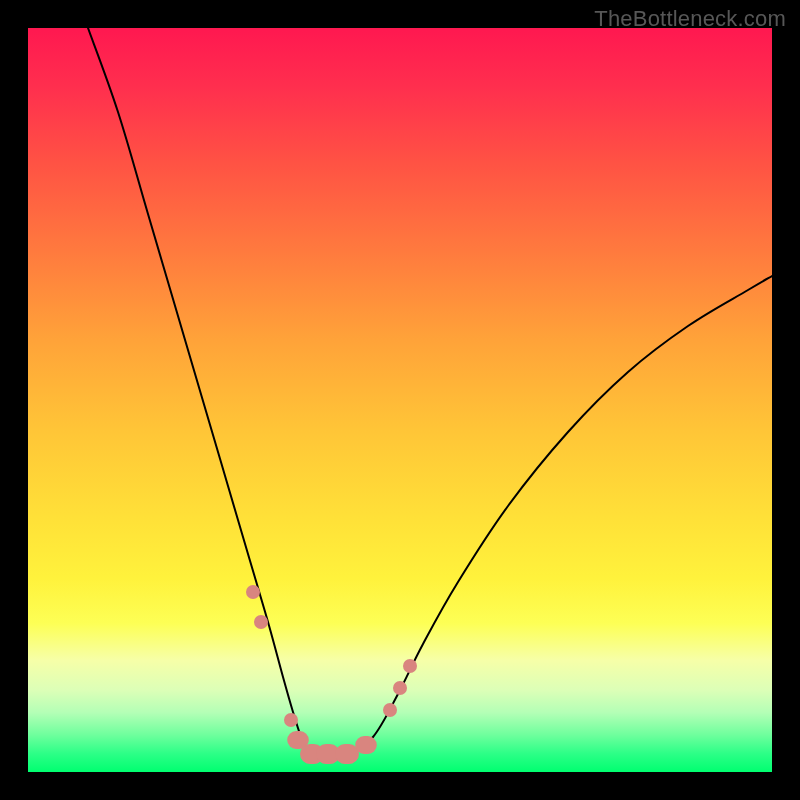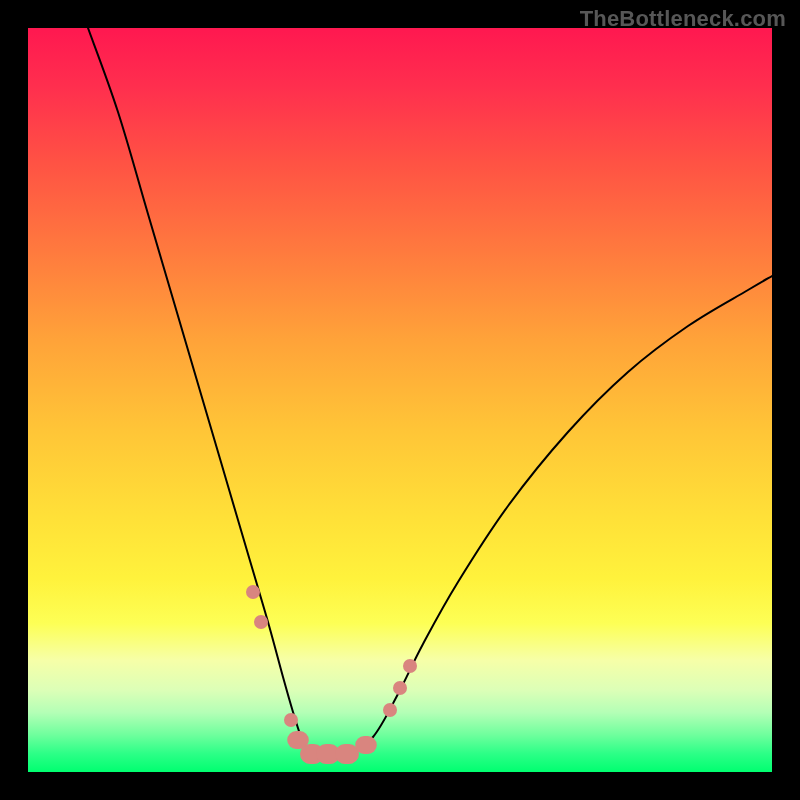--- a/index.html
+++ b/index.html
@@ -16,21 +16,21 @@
     width: 800px;
     height: 800px;
     background: #000;
   }
   .watermark {
     position: absolute;
     top: 6px;
     right: 14px;
     color: #575757;
     font-size: 22px;
-    font-weight: 700;
+    font-weight: 400;
     letter-spacing: 0.2px;
     z-index: 40;
   }
   .plot-area {
     position: absolute;
     left: 28px;
     top: 28px;
     width: 744px;
     height: 744px;
     overflow: hidden;

